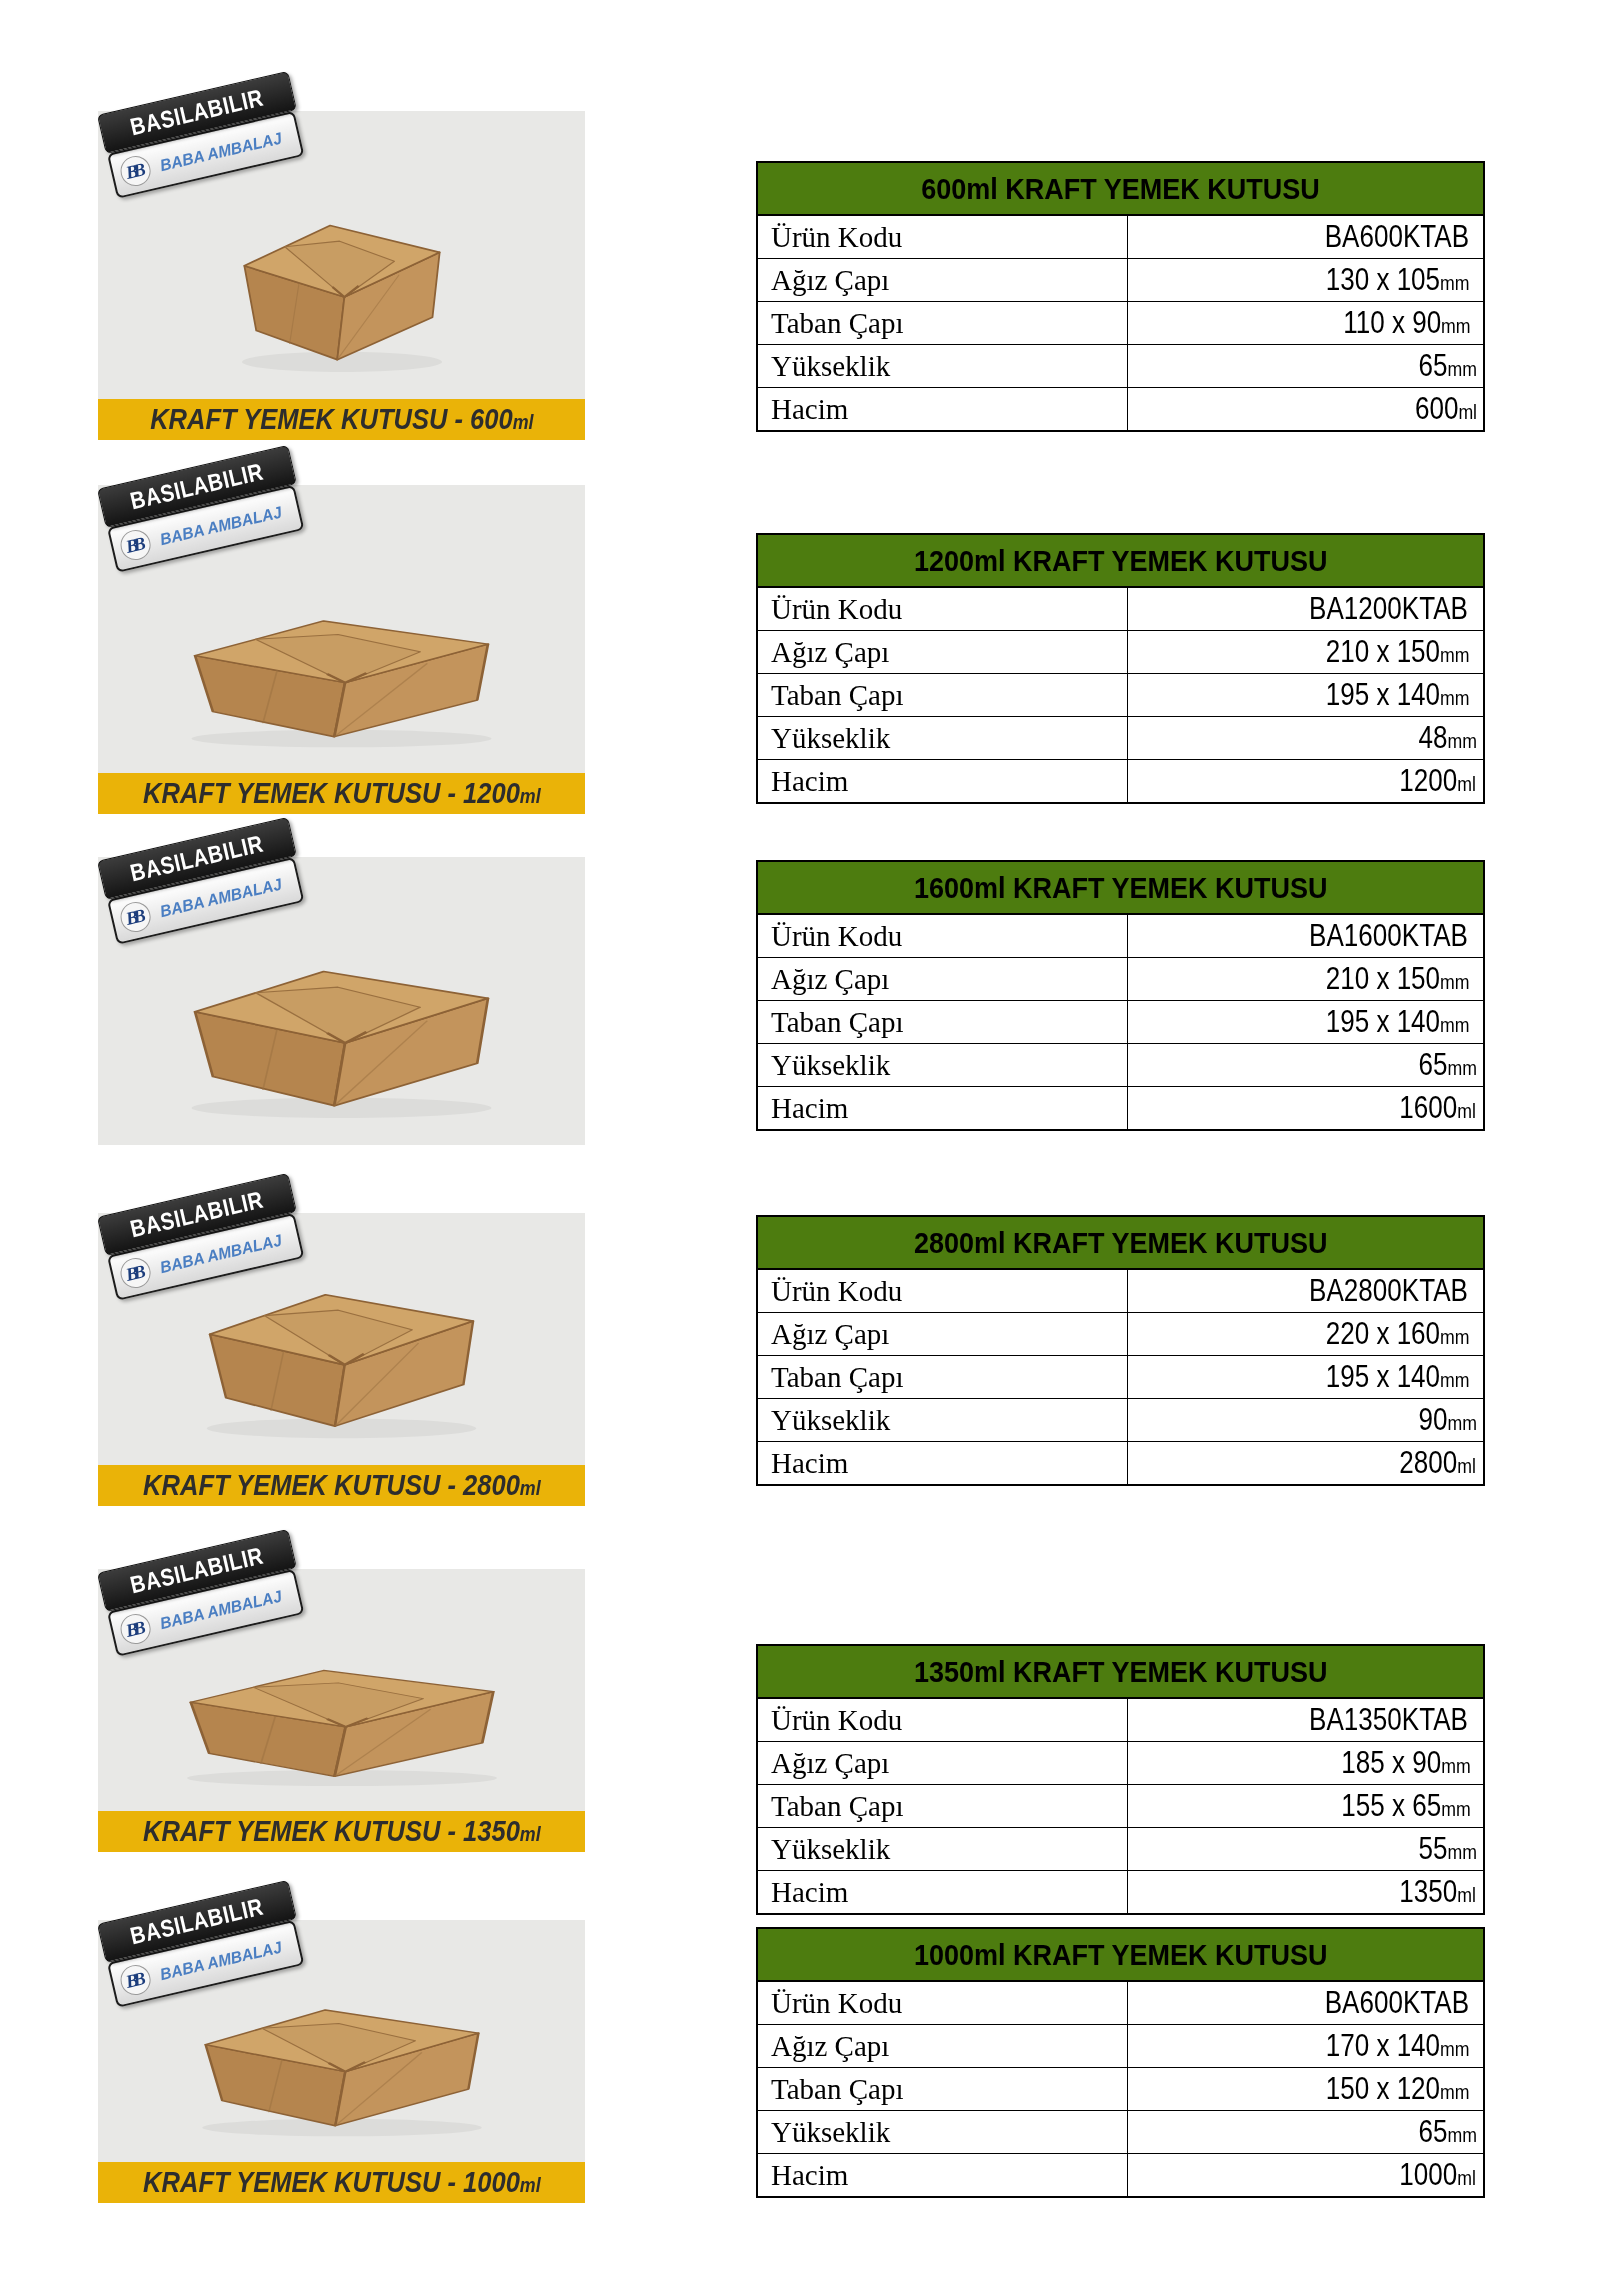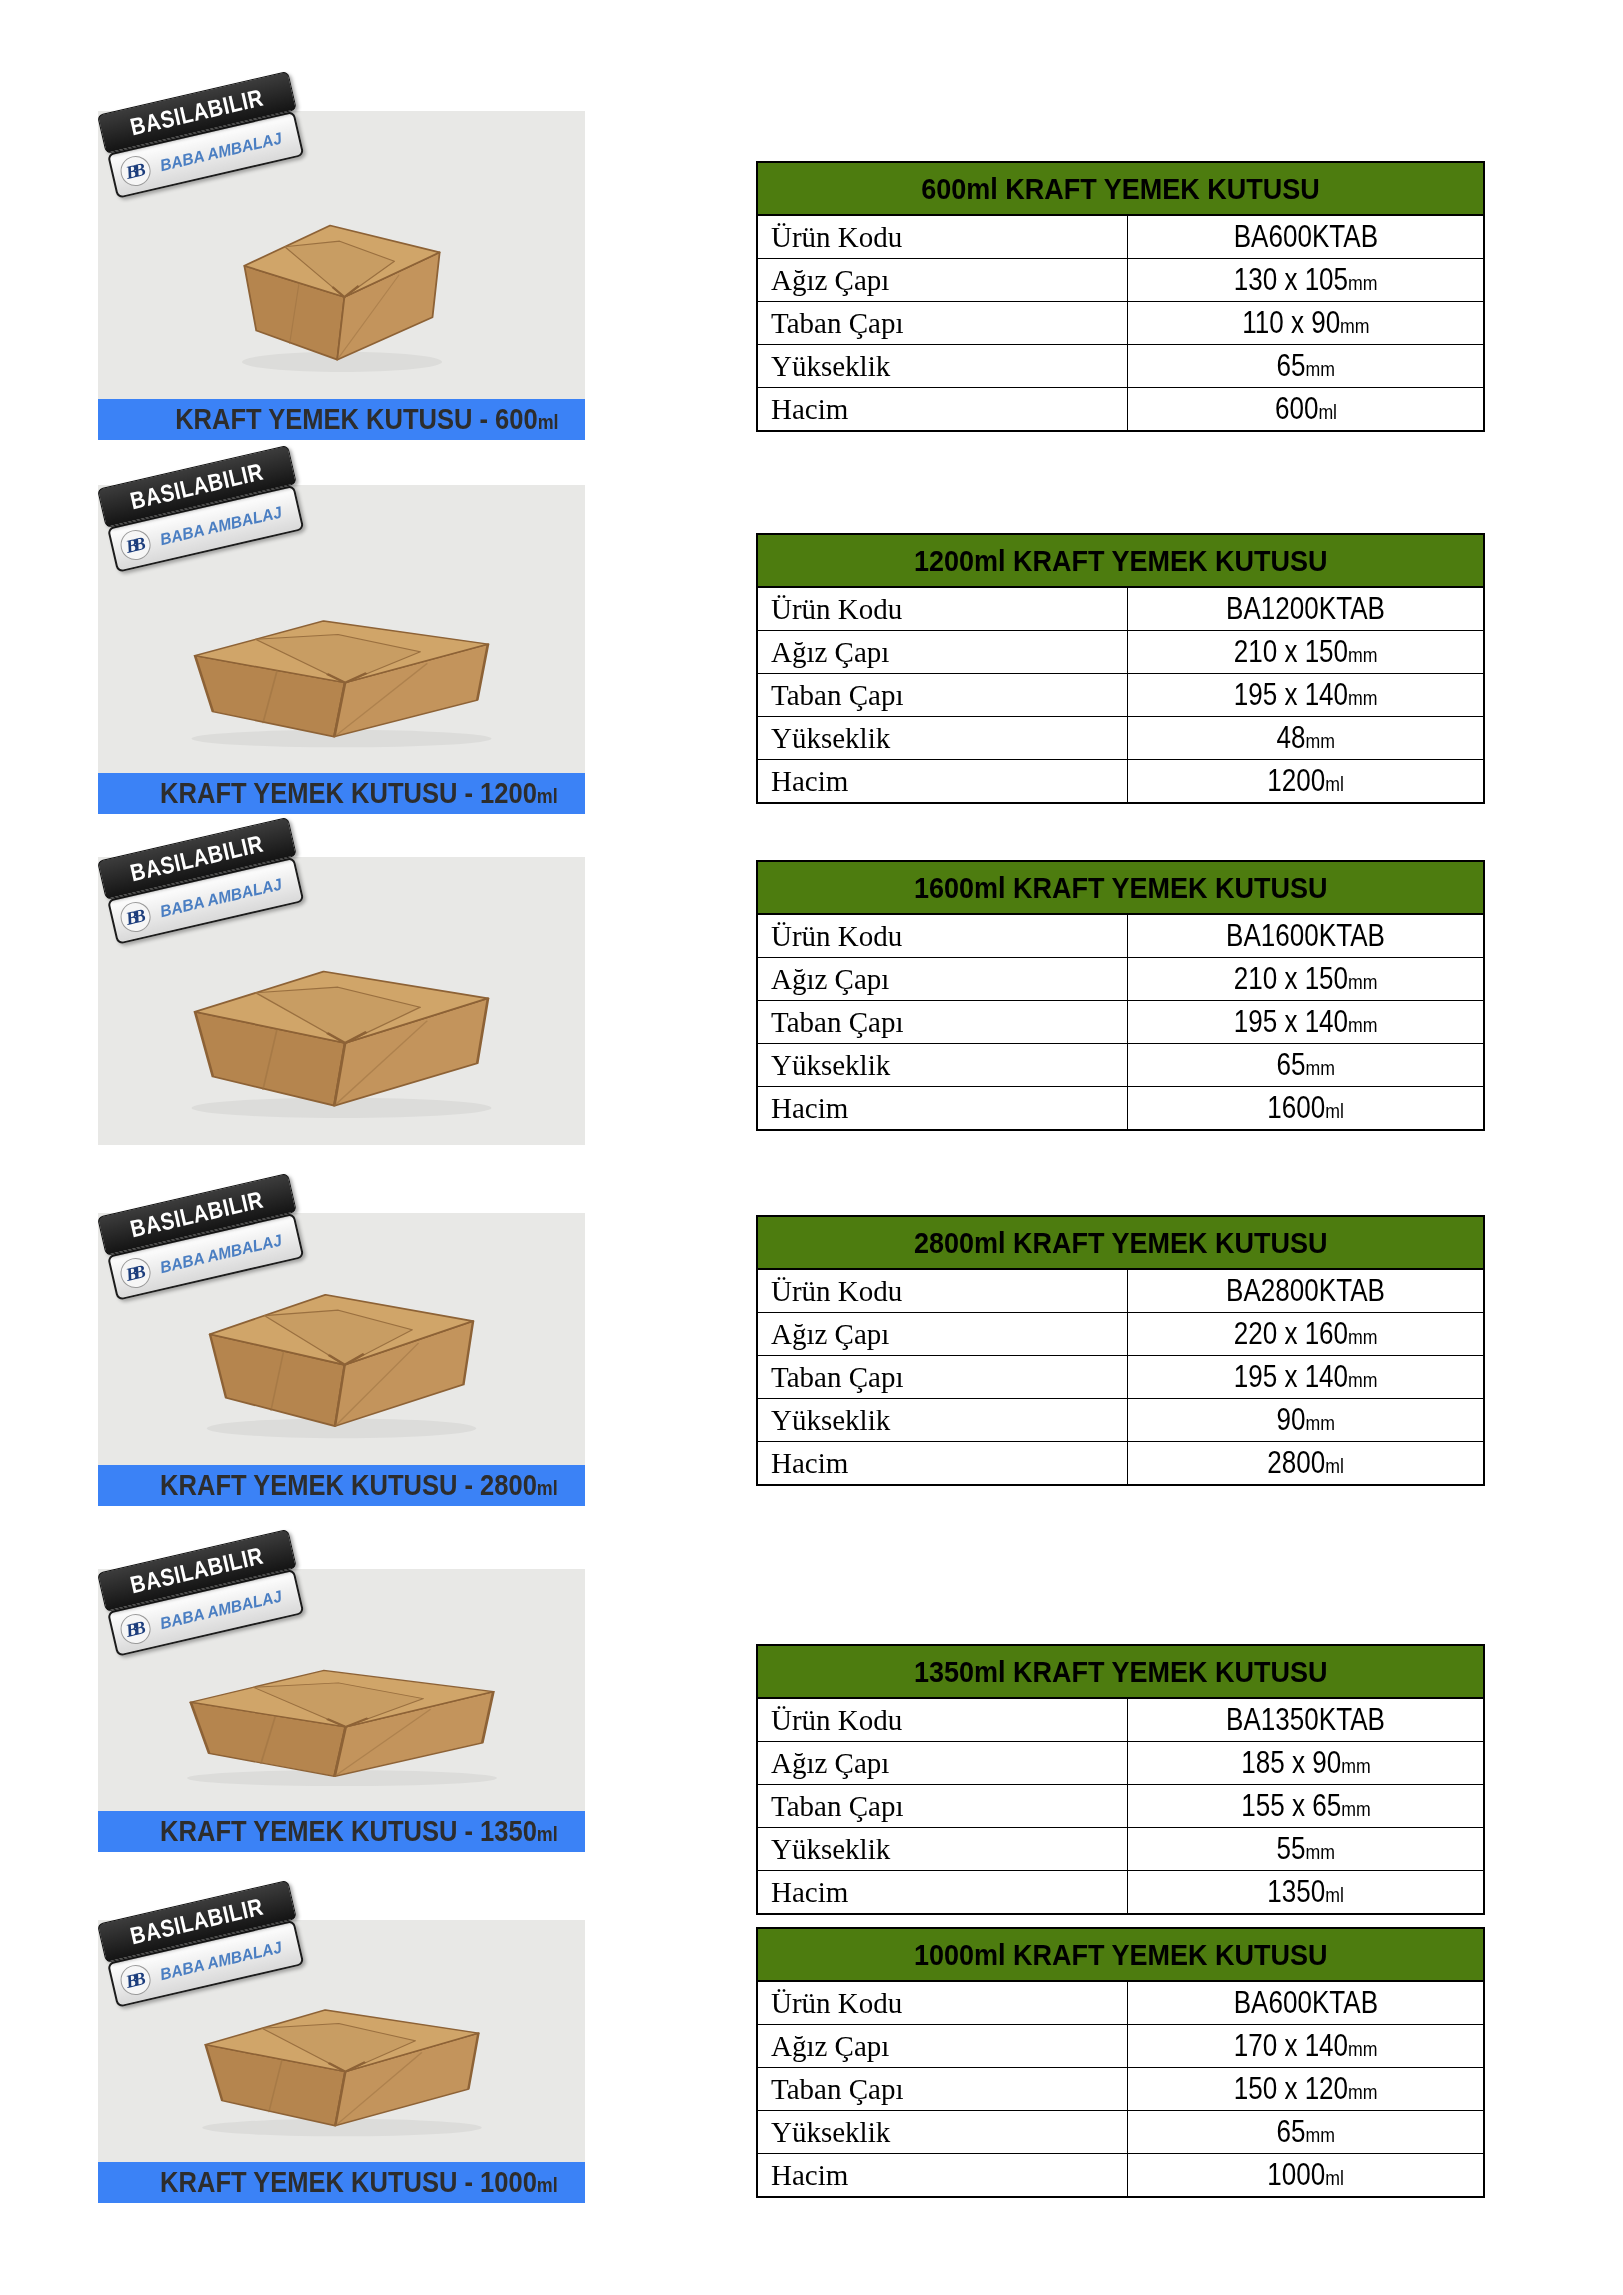--- a/index.html
+++ b/index.html
@@ -6,21 +6,21 @@
   .page{position:relative;width:1623px;height:2295px;background:#ffffff;overflow:hidden;
         font-family:"Liberation Sans", sans-serif;}
 
   
   .card{position:absolute;left:98px;width:487px;}
   .photo{position:relative;background:#e8e8e6;display:flex;align-items:flex-end;justify-content:center;
          padding-bottom:17px;box-sizing:border-box;}
   .ph-tall{height:288px;}
   .ph-mid{height:252px;}
   .ph-short{height:242px;}
-  .caption{height:41px;background:#3b82f6;display:flex;align-items:center;justify-content:flex-end;}
+  .caption{height:41px;background:#eab308;display:flex;align-items:center;justify-content:center;font-style:italic;}
   .caption .cap-text{font-weight:bold;font-size:29px;color:#2d2d2d;display:inline-block;
                      transform:scaleX(0.88);white-space:nowrap;letter-spacing:0px;}
   .caption .unit{font-size:0.70em;}
 
   
   .ribbon{position:absolute;top:3.9px;left:-1.3px;transform:rotate(-13deg);transform-origin:left top;
           background:linear-gradient(#3c3c3c,#141414);color:#ffffff;font-weight:bold;font-size:24px;
           padding:5.2px 17px;border-radius:5.9px;border:1.3px solid #0d0d0d;z-index:3;
           box-shadow:2px 2.6px 3.9px rgba(0,0,0,0.35);}
   .ribbon span{display:inline-block;transform:scaleX(0.85);letter-spacing:0.7px;white-space:nowrap;}
@@ -46,21 +46,21 @@
 
   
   table.spec{position:absolute;left:756px;width:729px;border-collapse:collapse;
              border:2.6px solid #000;background:#ffffff;table-layout:fixed;}
   table.spec th{height:51px;background:#4d7c0f;border:1.3px solid #000;border-bottom:2px solid #000;
              text-align:center;vertical-align:middle;padding:0;}
   table.spec th .cond{font-weight:bold;font-size:30px;color:#000;display:inline-block;
              transform:scaleX(0.90);white-space:nowrap;letter-spacing:0px;}
   table.spec td{height:42px;border:1.3px solid #000;vertical-align:middle;padding:0;margin-left:32px;}
   td.lbl{padding-left:13px !important;font-family:"Liberation Serif", serif;font-size:29px;color:#000;}
-  td.val{text-align:center;}
+  td.val{text-align:right;}
   td.val .cond{display:inline-block;transform:scaleX(0.84);white-space:nowrap;font-size:31px;color:#000;}
   td.val .unit{font-size:0.68em;}
 
   
   .pos-c1{top:111px;} .pos-c2{top:485px;} .pos-c3{top:857px;}
   .pos-c4{top:1213px;} .pos-c5{top:1569px;} .pos-c6{top:1920px;}
   .pos-t1{top:161px;} .pos-t2{top:533px;} .pos-t3{top:860px;}
   .pos-t4{top:1215px;} .pos-t5{top:1644px;} .pos-t6{top:1927px;}
 </style>
 </head>

